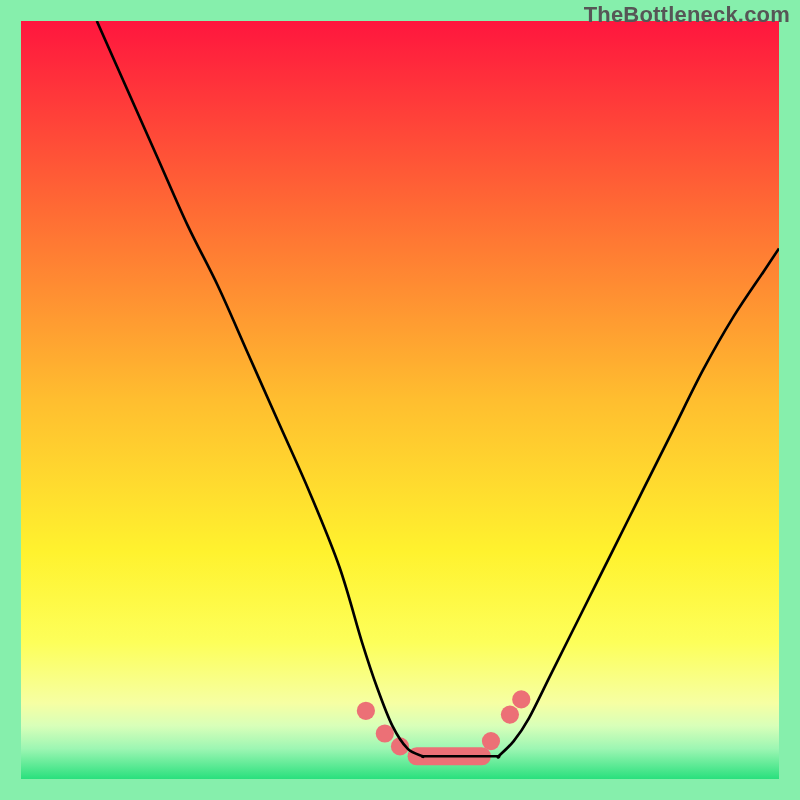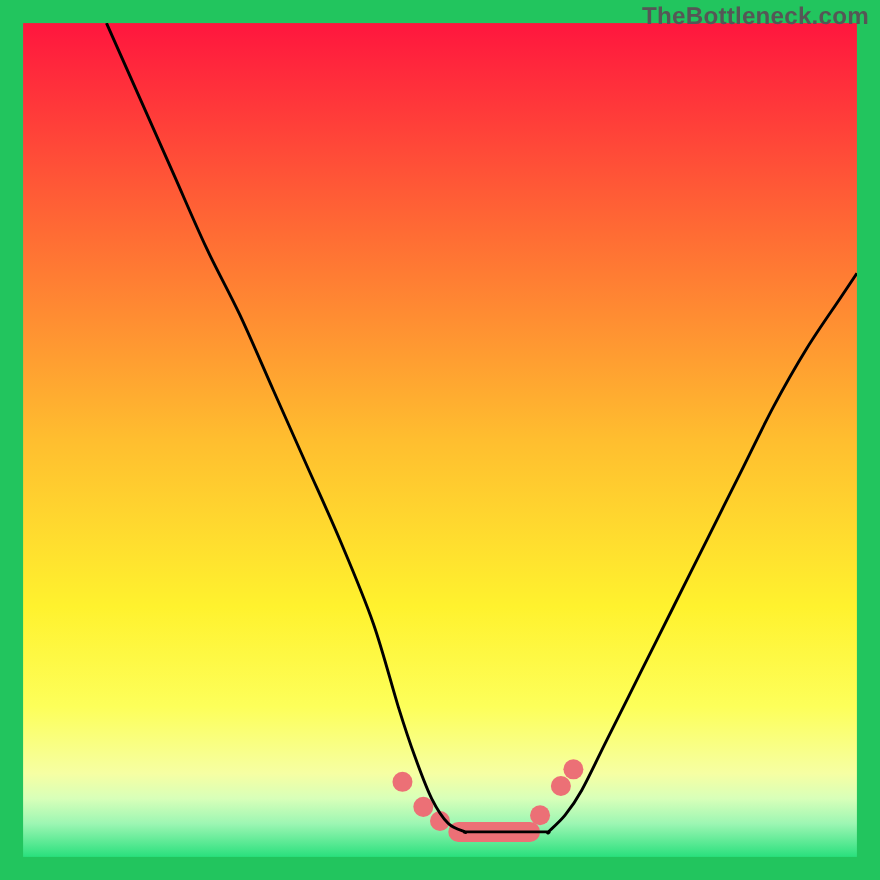--- a/index.html
+++ b/index.html
@@ -7,21 +7,21 @@
     padding: 0;
     background: #000;
     width: 800px;
     height: 800px;
     overflow: hidden;
   }
   .frame {
     position: relative;
     width: 800px;
     height: 800px;
-    background: #22c55e;
+    background: #86efac;
   }
   .plot {
     position: absolute;
     left: 21px;
     top: 21px;
     width: 758px;
     height: 758px;
   }
   .watermark {
     position: absolute;

